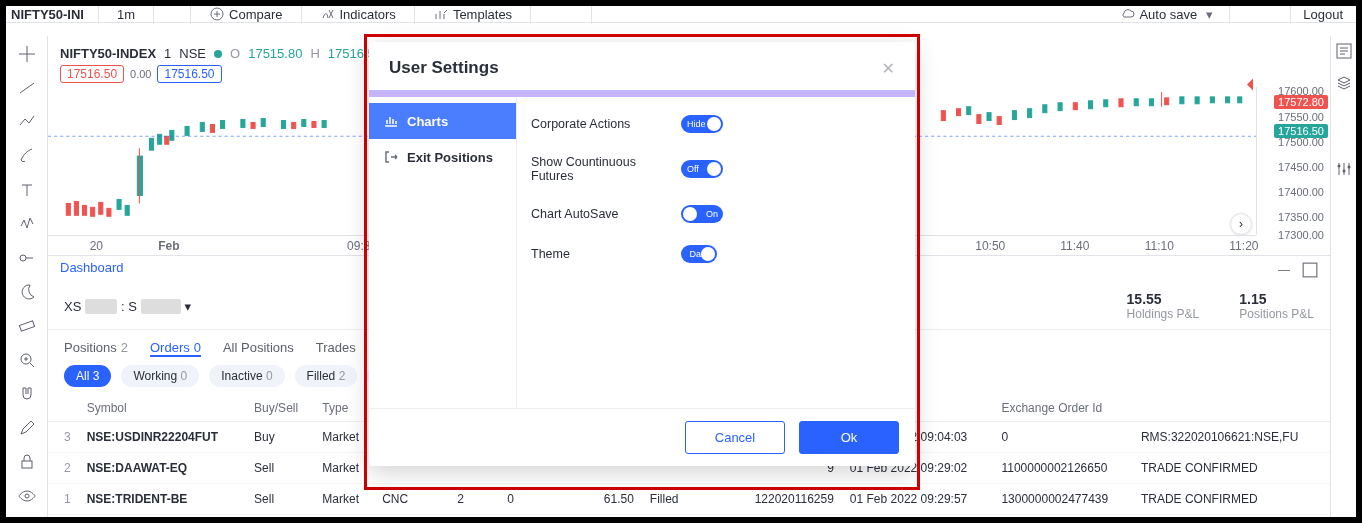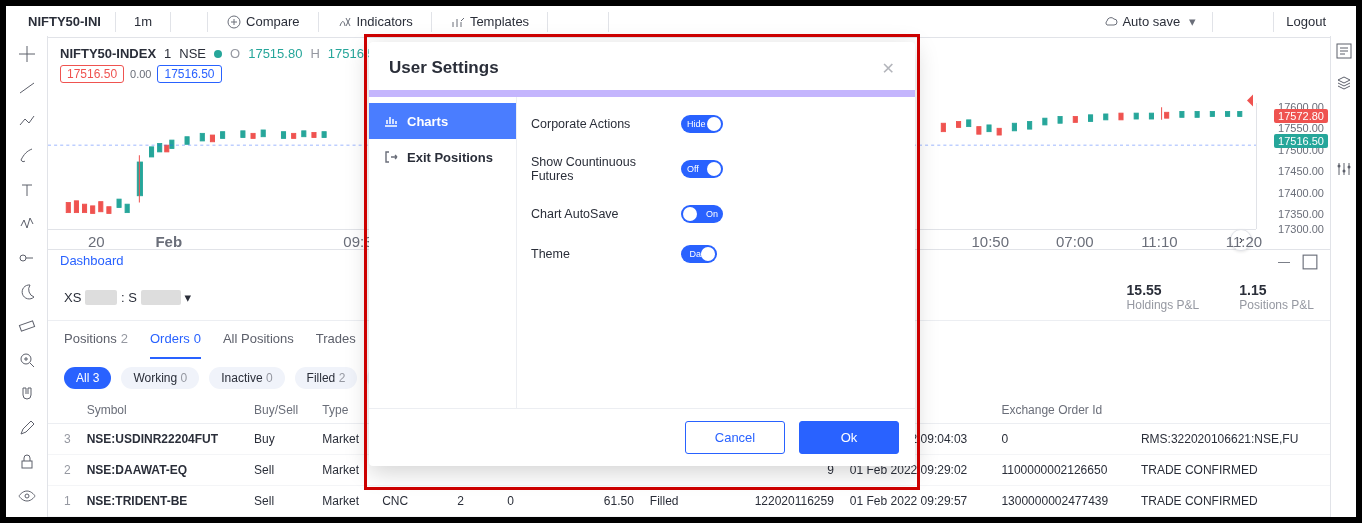--- a/index.html
+++ b/index.html
@@ -1,20 +1,20 @@
 <!DOCTYPE html>
 <html><head>
 <meta charset="utf-8">
 <style>
   * { box-sizing: border-box; margin: 0; padding: 0; }
   html, body { font-family: -apple-system, "Segoe UI", Arial, sans-serif; font-size: 12px; color: #2a2e39; }
   body { width: 1362px; height: 523px; background: #fff; border: 6px solid #000; position: relative; overflow: hidden; }
 
   
-  .topbar { height: 32px; border-bottom: 1px solid #e1e3e8; display: flex; align-items: center; padding: 0 22px; gap: 8px; font-size: 13px; color: #2a2e39; }
+  .topbar { height: 17px; border-bottom: 1px solid #e1e3e8; display: flex; align-items: center; padding: 0 5px; gap: 8px; font-size: 13px; color: #2a2e39; }
   .topbar .sym { font-weight: 700; margin-right:4px; }
   .tb-btn { display: inline-flex; align-items: center; gap: 4px; padding: 3px 8px; border-radius: 3px; cursor: pointer; color:#2a2e39; }
   .tb-sep { width:1px; height:20px; background:#e1e3e8; margin:0 2px; }
   .tb-right { margin-left:auto; display:flex; align-items:center; gap:2px; }
   .ico { display:inline-flex; width:16px; height:16px; align-items:center; justify-content:center; color:#6a6e79; }
 
   
   .left-rail { position:absolute; left:0; top:30px; bottom:0; width:42px; border-right:1px solid #e1e3e8; display:flex; flex-direction:column; align-items:center; padding-top:8px; gap:14px; background:#fff; }
   .left-rail .ico { width:20px; height:20px; color:#5d606b; cursor:pointer; }
 
@@ -26,46 +26,46 @@
 
   
   .chart-header { padding:10px 12px 2px 12px; font-size:13px; display:flex; align-items:center; gap:8px; color:#2a2e39; }
   .chart-header .dot { width:8px; height:8px; border-radius:50%; background:#26a69a; display:inline-block; }
   .pill { display:inline-block; padding:1px 6px; border:1px solid; border-radius:3px; font-size:12px; }
   .pill-red { color:#ef5350; border-color:#ef5350; }
   .pill-blue { color:#2962ff; border-color:#2962ff; }
   .sub-row { padding:2px 12px 4px 12px; display:flex; gap:6px; align-items:center; }
 
   
-  .chart-area { position:relative; height:168px; margin:16px 0 0 0; }
+  .chart-area { position:relative; height:168px; margin:0 0 0 0; }
   .chart-plot { position:absolute; left:0; right:74px; top:0; bottom:20px; }
   .price-axis { position:absolute; right:0; top:0; bottom:20px; width:74px; border-left:1px solid #e1e3e8; font-size:11px; color:#6a6e79; }
   .price-axis .tick { position:absolute; right:6px; transform:translateY(-50%); }
   .axis-tag { position:absolute; right:2px; padding:1px 4px; color:#fff; font-size:11px; border-radius:2px; transform:translateY(-50%); }
   .axis-tag.red { background:#ef5350; }
   .axis-tag.green { background:#26a69a; }
-  .time-axis { position:absolute; left:0; right:74px; bottom:0; height:20px; border-top:1px solid #e1e3e8; font-size:15px; color:#6a6e79; }
+  .time-axis { position:absolute; left:0; right:74px; bottom:0; height:20px; border-top:1px solid #e1e3e8; font-size:12px; color:#6a6e79; }
   .time-axis span { position:absolute; transform:translateX(-50%); top:3px; }
   .red-marker { position:absolute; right:74px; transform:translate(50%,-65%); width:6px; height:16px; }
   .red-marker::before { content:""; position:absolute; left:-6px; top:2px; width:0;height:0;border-top:6px solid transparent;border-bottom:6px solid transparent;border-right:6px solid #ef5350; }
   .scroll-btn { position:absolute; right:78px; top:126px; width:22px; height:22px; border-radius:50%; background:#fff; border:1px solid #e1e3e8; display:flex; align-items:center; justify-content:center; box-shadow:0 1px 3px rgba(0,0,0,.1); cursor:pointer; }
 
   
   .bottom-tool-row { display:flex; align-items:center; border-top:1px solid #e1e3e8; height:28px; padding:0 12px; gap:12px; }
   .minpanel { margin-left:auto; display:flex; gap:10px; color:#888; }
 
   
   .acct-row { display:flex; align-items:center; justify-content:space-between; padding:8px 16px; border-bottom:1px solid #eceef2; }
   .acct-select { display:flex; align-items:flex-end; gap:4px; font-size:13px; }
   .pnls { display:flex; gap:40px; font-size:12px; }
   .pnl-val { font-weight:700; font-size:14px; }
 
   
   .order-tabs { display:flex; gap:22px; padding:10px 16px 6px 16px; font-size:13px; color:#5d606b; }
-  .order-tabs .active { color:#2962ff; border-bottom:2px solid #2962ff; padding-bottom:11px; }
+  .order-tabs .active { color:#2962ff; border-bottom:2px solid #2962ff; padding-bottom:0; }
   .cnt { margin-left:4px; color:#9598a1; }
 
   
   .chips { display:flex; gap:10px; padding:2px 16px 8px 16px; }
   .chip { padding:4px 12px; border-radius:14px; background:#f0f3fa; font-size:12px; color:#2a2e39; cursor:pointer; }
   .chip.active { background:#2962ff; color:#fff; }
 
   
   .tbl { width:100%; border-collapse:collapse; font-size:12px; }
   .tbl th { text-align:left; font-weight:400; color:#6a6e79; padding:6px 8px; border-bottom:1px solid #eceef2; }
@@ -462,21 +462,21 @@
       <span class="axis-tag green" style="top:30%">17516.50</span>
     </div>
     <div class="red-marker"></div>
     <div class="scroll-btn">›</div>
     <div class="time-axis">
       <span style="left:4%">20</span>
       <span style="left:10%;font-weight:700">Feb</span>
       <span style="left:26%">09:30</span>
       <span style="left:40%">09</span>
       <span style="left:78%">10:50</span>
-      <span style="left:85%">07:00</span>
+      <span style="left:85%">11:40</span>
       <span style="left:92%">11:10</span>
       <span style="left:99%">11:20</span>
     </div>
   </div>
 
   <div class="bottom-tool-row">
     <span class="dash-tab">Dashboard</span>
     <div class="minpanel">
       <span class="ico">—</span>
       <span class="ico">

